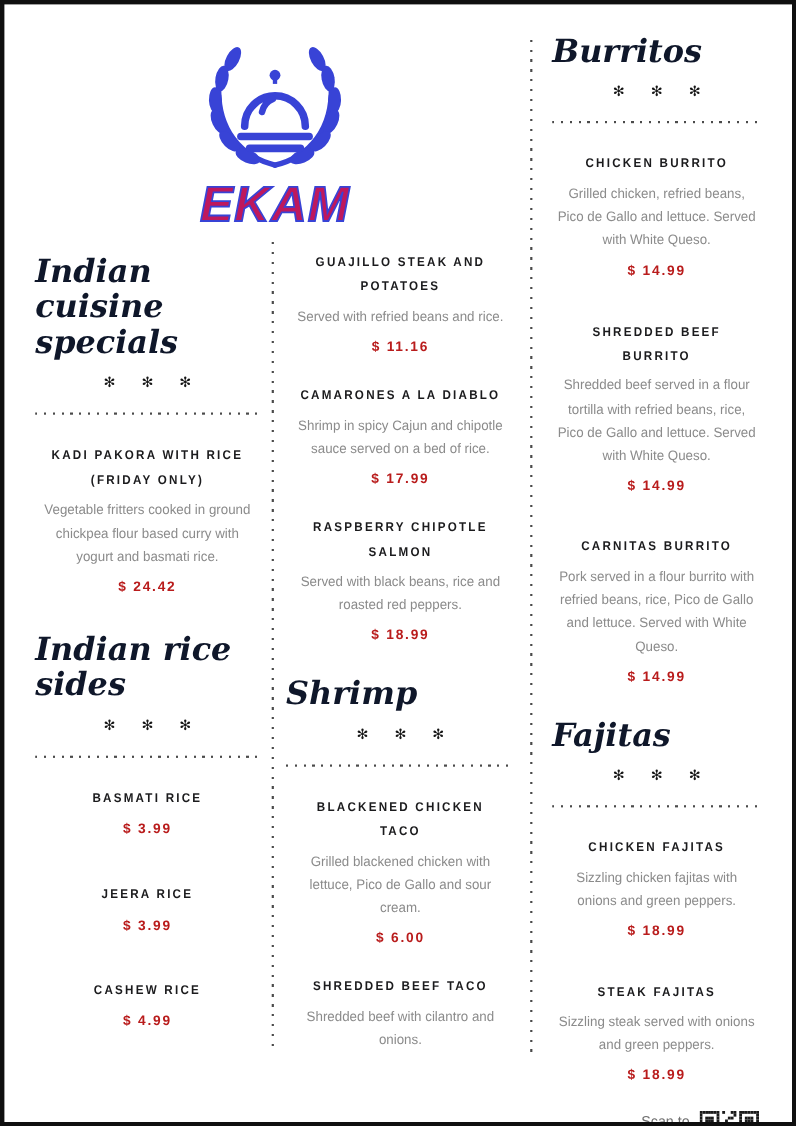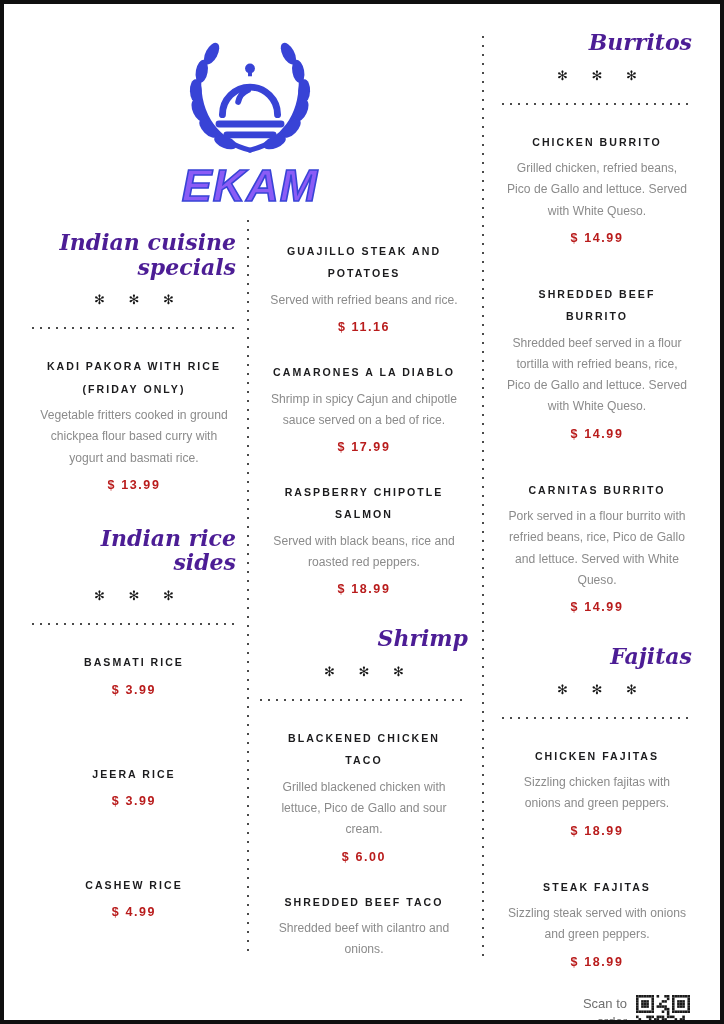--- a/index.html
+++ b/index.html
@@ -6,53 +6,53 @@
   .page{width:724px;height:1024px;box-sizing:border-box;background:#ffffff;border:4px solid #0f0f0f;
         display:flex;padding:20px 24px 28px 28px;overflow:hidden;position:relative;}
 
   
   .dotted-h{height:2px;background:repeating-linear-gradient(to right,#4a4a4a 0 2px,transparent 2px 8px);}
   .vdiv{width:2px;flex:0 0 2px;background:repeating-linear-gradient(to bottom,#4a4a4a 0 2px,transparent 2px 9px);}
 
   
   .main{width:436px;flex:0 0 436px;display:flex;flex-direction:column;}
   .logo-wrap{display:flex;flex-direction:column;align-items:center;padding-top:6px;}
-  .logo-text{font-style:italic;font-weight:700;font-size:45px;letter-spacing:1px;color:#8b5cf6;
+  .logo-text{font-style:italic;font-weight:700;font-size:45px;letter-spacing:1px;color:#be185d;
              -webkit-text-stroke:1.6px #3843d6;margin-top:2px;}
   .name-banner{margin-top:18px;}
   .banner-text{font-family:"DejaVu Serif",serif;font-style:italic;font-weight:700;font-size:22px;
                color:#3b44c9;text-align:center;padding:6px 0 8px;}
   .banner-star{font-size:12px;vertical-align:3px;padding:0 10px;font-style:normal;}
 
   .cols{display:flex;flex:1;margin-top:2px;}
   .col-left{width:204px;flex:0 0 204px;display:flex;flex-direction:column;}
   .col-mid{flex:1;display:flex;flex-direction:column;}
   .cols .vdiv{margin:6px 11px 34px 11px;}
 
   
   .outer-vdiv{margin:12px 12px 30px 14px;}
   .right-col{flex:1;display:flex;flex-direction:column;padding:0 4px 2px 6px;}
 
   
-  .script{font-family:"DejaVu Serif",serif;font-style:italic;font-weight:700;color:#4c1d95;
-          font-size:22px;line-height:1.12;text-align:right;margin:0;}
+  .script{font-family:"DejaVu Serif",serif;font-style:italic;font-weight:700;color:#0f172a;
+          font-size:29px;line-height:1.12;text-align:left;margin:0;}
   .stars{text-align:center;color:#161616;font-size:13px;letter-spacing:10px;text-indent:10px;margin-top:13px;}
   .section-head .dotted-h{margin-top:20px;}
   .item{margin-top:26px;text-align:center;}
   .item-name{font-weight:700;font-size:11.5px;letter-spacing:2.2px;color:#1b1b1d;line-height:1.95;transform:scaleX(.92);}
   .item-desc{color:#8b8b8b;font-size:12.5px;line-height:1.7;margin-top:5px;transform:scaleX(.97);}
   .item-price{font-weight:700;font-size:12.5px;letter-spacing:1.6px;color:#b91c1c;margin-top:9px;}
 
   .mt6{margin-top:6px;}  .mt16{margin-top:16px;}  .mt30{margin-top:30px;}  .mt34{margin-top:34px;}
   .col-left .item + .item{margin-top:30px;}
-  .roomy .item + .item{margin-top:66px;}
+  .roomy .item + .item{margin-top:42px;}
   .col-mid .item + .item{margin-top:27px;}
   .right-col .item + .item{margin-top:38px;}
   .items-group{display:flex;flex-direction:column;}
-  .items-group .item:first-child{margin-top:26px;}
+  .items-group .item:first-child{margin-top:14px;}
 
   
   .pre-footer{margin-top:auto;}
   .footer{display:flex;justify-content:flex-end;align-items:center;gap:9px;margin-top:26px;padding-right:2px;}
   .scan-text{width:66px;text-align:right;color:#6f6f6f;font-size:13px;line-height:1.35;}
   .qr{width:54px;height:54px;display:block;}
 
   .logo-svg{display:block;}
 </style>
 </head>
@@ -100,21 +100,21 @@
       <div class="col-left">
 
         <div class="section-head mt16">
           <h2 class="script">Indian cuisine specials</h2>
           <div class="stars">✻ ✻ ✻</div>
           <div class="dotted-h"></div>
         </div>
         <div class="item">
           <div class="item-name">KADI PAKORA WITH RICE (FRIDAY ONLY)</div>
           <div class="item-desc">Vegetable fritters cooked in ground chickpea flour based curry with yogurt and basmati rice.</div>
-          <div class="item-price">$ 13.99</div>
+          <div class="item-price">$ 24.42</div>
         </div>
 
         <div class="section-head mt34">
           <h2 class="script">Indian rice sides</h2>
           <div class="stars">✻ ✻ ✻</div>
           <div class="dotted-h"></div>
         </div>
         <div class="roomy">
           <div class="item">
             <div class="item-name">BASMATI RICE</div>

